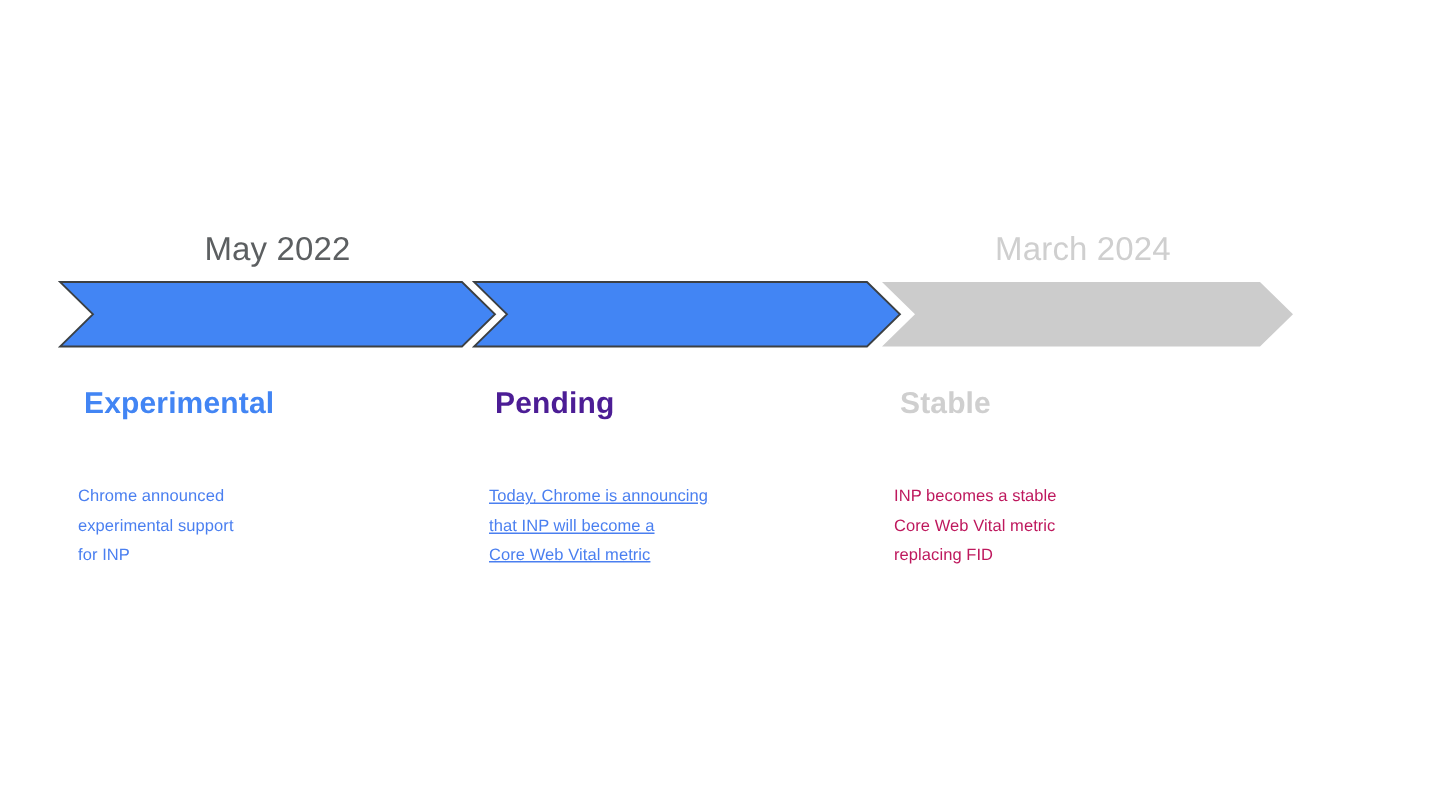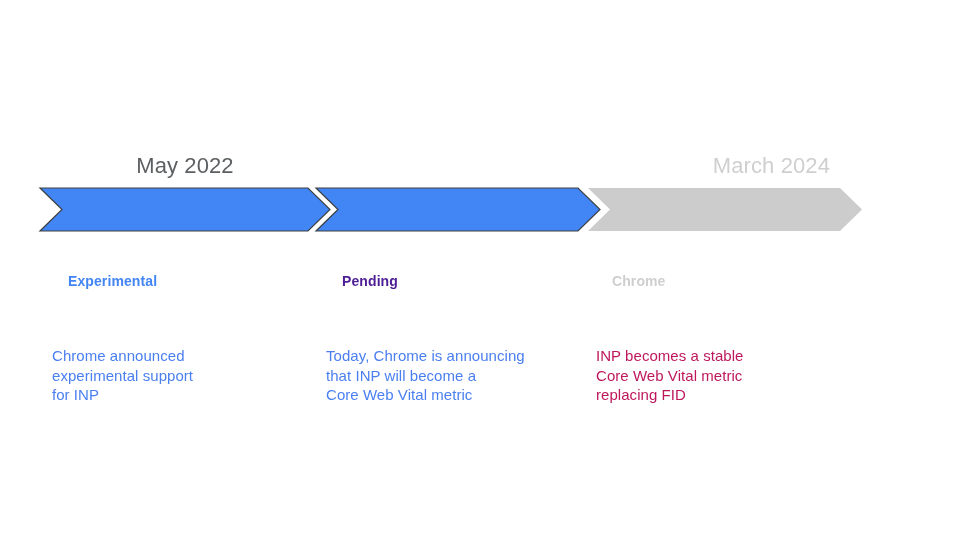--- a/index.html
+++ b/index.html
@@ -32,21 +32,21 @@
     line-height: 28px;
     letter-spacing: 0.1px;
     white-space: nowrap;
     text-align: center;
   }
   .date-label.active   { color: #5c5f61; }
   .date-label.inactive { color: #cfcfcf; }
 
   #date-label-0 { left: 40px;  width: 290px; }
   #date-label-1 { left: 316px; width: 284px; }
-  #date-label-2 { left: 556px; width: 274px; text-align: right; }
+  #date-label-2 { left: 585px; width: 274px; }
 
   
   #arrow-band {
     position: absolute;
     left: 0;
     top: 0;
     width: 960px;
     height: 540px;
     pointer-events: none;
   }
@@ -54,34 +54,34 @@
   
   .stage-block {
     position: absolute;
     top: 252px;
   }
   #stage-block-0 { left: 52px;  width: 250px; }
   #stage-block-1 { left: 326px; width: 260px; }
   #stage-block-2 { left: 596px; width: 250px; }
 
   .stage-heading {
-    font-size: 14px;
+    font-size: 20px;
     font-weight: bold;
     line-height: 26px;
     letter-spacing: 0.1px;
-    margin: 16px;
+    margin: 4px;
     white-space: nowrap;
   }
   .stage-heading.active   { color: #4285f4; }
   .stage-heading.inactive { color: #cfcfcf; }
 
   .stage-body {
     margin: 0;
     padding-top: 36px;
-    font-size: 15px;
+    font-size: 11px;
     line-height: 19.5px;
     letter-spacing: 0.05px;
     white-space: pre-line;
   }
   .stage-body.active   { color: #4a7ff0; }
   .stage-body.inactive { color: #cfcfcf; }
 </style>
 </head>
 <body style="background: rgb(255, 255, 255);">
 
@@ -101,25 +101,25 @@
 
   <div id="stage-block-0" class="stage-block">
     <div class="stage-heading active" style="color: rgb(66, 133, 244);">Experimental</div>
     <div class="stage-body active" style="color: rgb(74, 127, 240);">Chrome announced
 experimental support
 for INP</div>
   </div>
 
   <div id="stage-block-1" class="stage-block">
     <div class="stage-heading active" style="color: #4c1d95;">Pending</div>
-    <div class="stage-body active" style="color: rgb(74, 127, 240);">Today, Chrome is announcing
+    <div class="stage-body active" style="color: rgb(74, 127, 240); text-decoration: underline;">Today, Chrome is announcing
 that INP will become a
 Core Web Vital metric</div>
   </div>
 
   <div id="stage-block-2" class="stage-block">
-    <div class="stage-heading inactive" style="color: rgb(207, 207, 207);">Chrome</div>
+    <div class="stage-heading inactive" style="color: rgb(207, 207, 207);">Stable</div>
     <div class="stage-body inactive" style="color: #be185d;">INP becomes a stable
 Core Web Vital metric
 replacing FID</div>
   </div>
 
 </div>
 
 </body></html>

